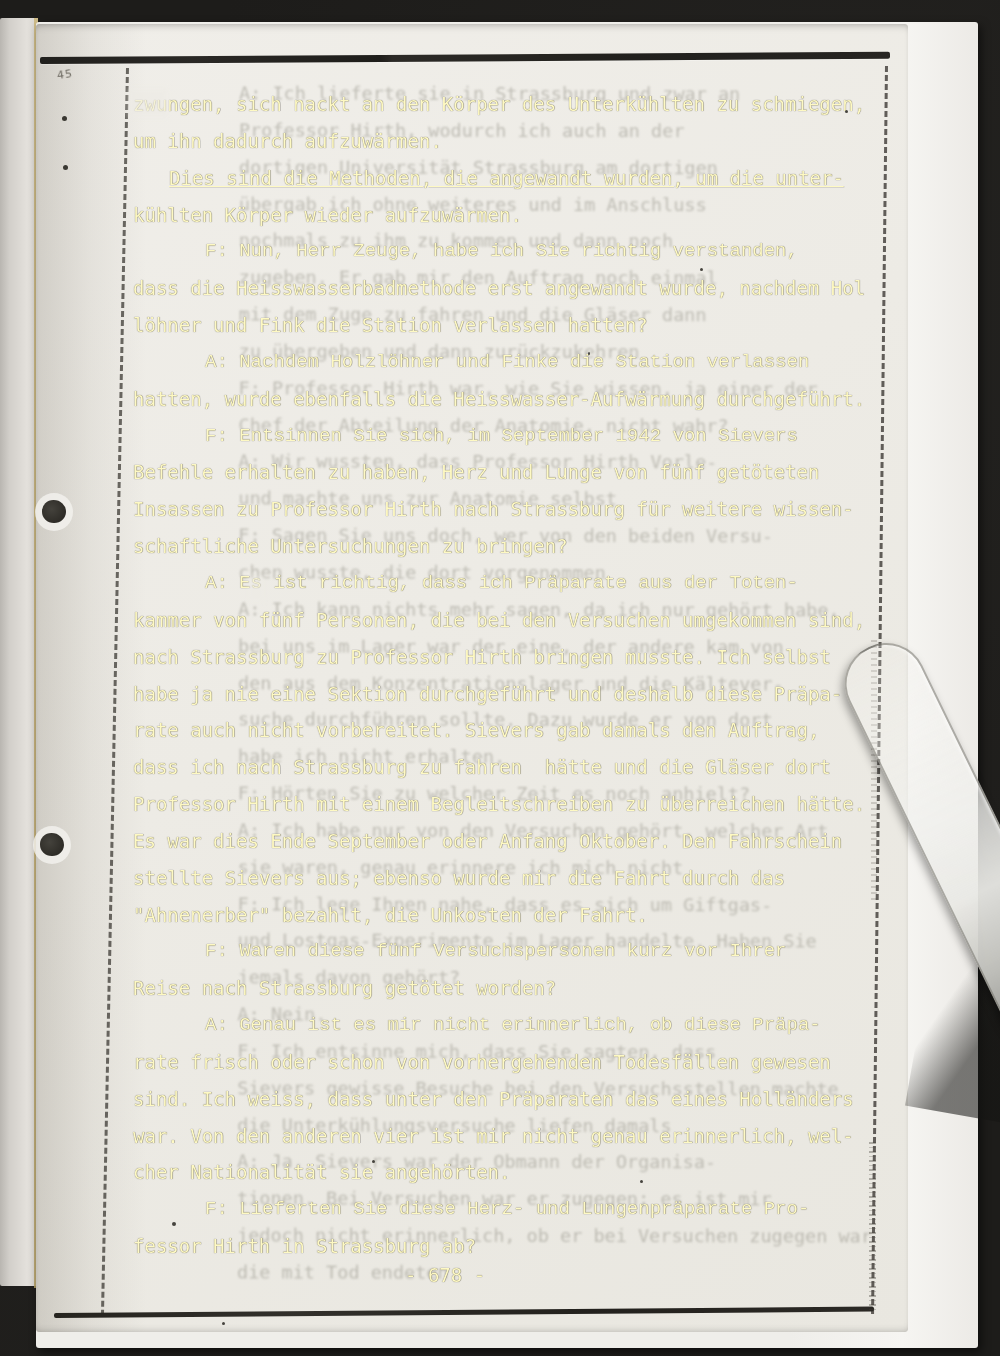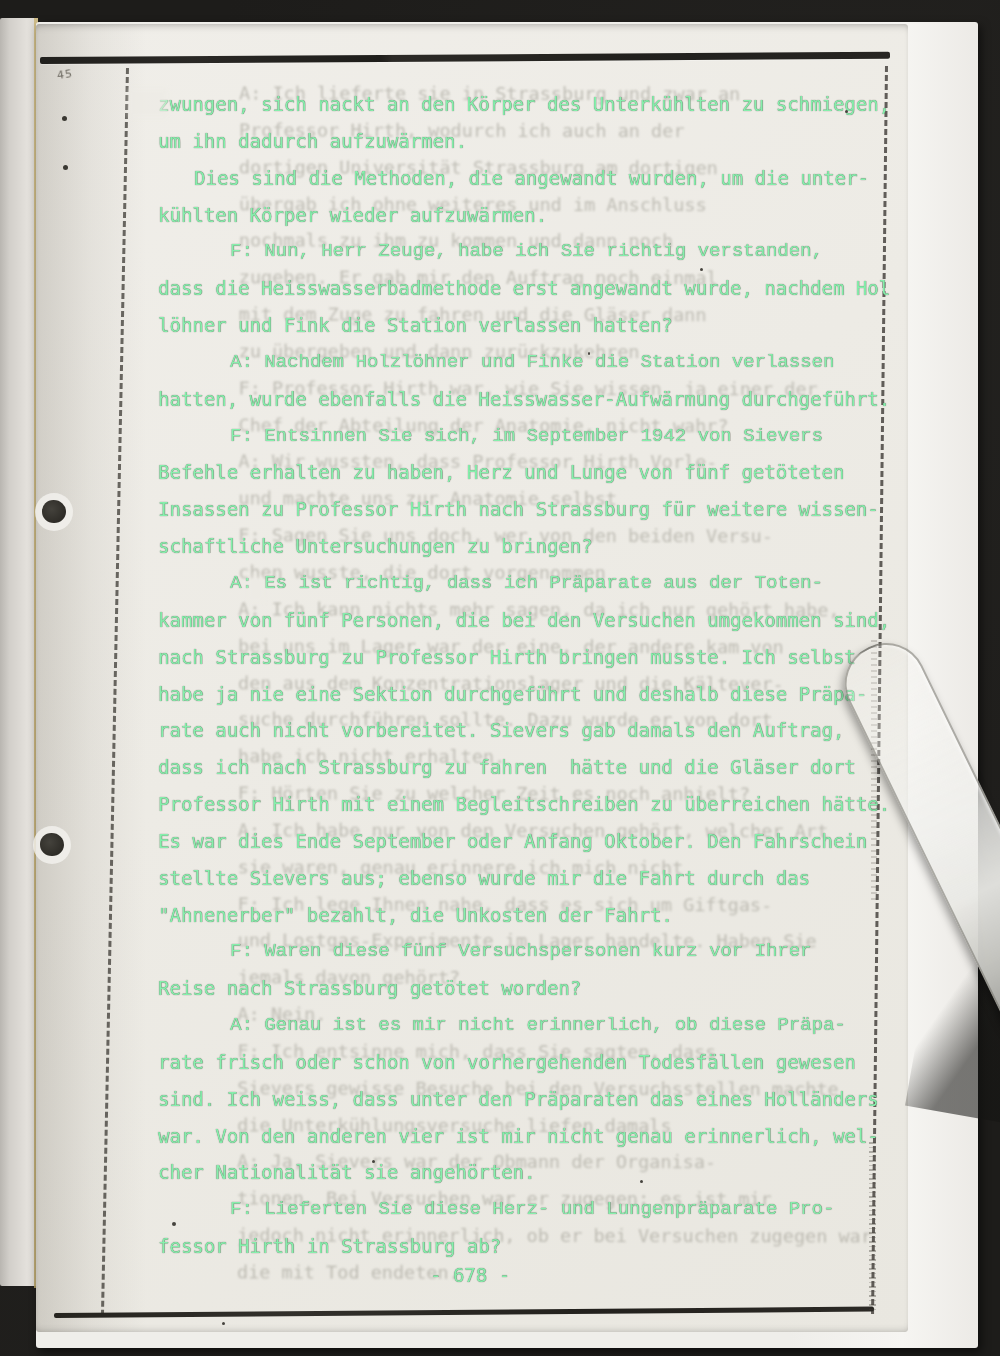--- a/index.html
+++ b/index.html
@@ -69,27 +69,26 @@
     position:absolute;left:238px;top:76px;width:636px;
     font-size:18.5px;line-height:36.85px;white-space:pre;
     color:#9c9a90;opacity:.58;filter:blur(1.25px);
     transform:rotate(.1deg);
   }
   .ghost-layer .line{overflow:hidden;height:36.85px;}
   
   .typed-layer{
     position:absolute;left:133px;top:86px;width:742px;
     font-size:19px;line-height:36.85px;white-space:pre;
-    color:#86efac;
+    color:#fef9c3;
     text-shadow:0 0 1px rgba(62,59,52,.85), 0.4px 0.4px 0 rgba(62,59,52,.35);
     filter:blur(.2px);
-    margin-left:25px;
   }
   .typed-layer .line{height:36.85px;}
-  .typed-layer .indent{padding-left:36px;}
+  .typed-layer .indent{padding-left:36px;text-decoration:underline;}
   .typed-layer .qa{padding-left:72px;font-family:Liberation Mono, monospace;}
   .typed-layer .pagenum{padding-left:272px;margin-top:-8px;}
   
   .fade-patch{position:absolute;background:#edebe5;filter:blur(2.2px);pointer-events:none;}
   .fp1{left:128px;top:88px;width:40px;height:30px;opacity:.55;}
   .fp2{left:248px;top:576px;width:16px;height:26px;opacity:.5;}
   
   .punch{position:absolute;}
   .punch .halo{position:absolute;left:-7px;top:-7px;width:38px;height:38px;border-radius:50%;background:#f4f3ef;opacity:.8;}
   .punch .dot{position:absolute;width:24px;height:23px;border-radius:48% 52% 50% 50%;background:radial-gradient(circle at 40% 40%,#44423c,#2e2c27 70%);}

